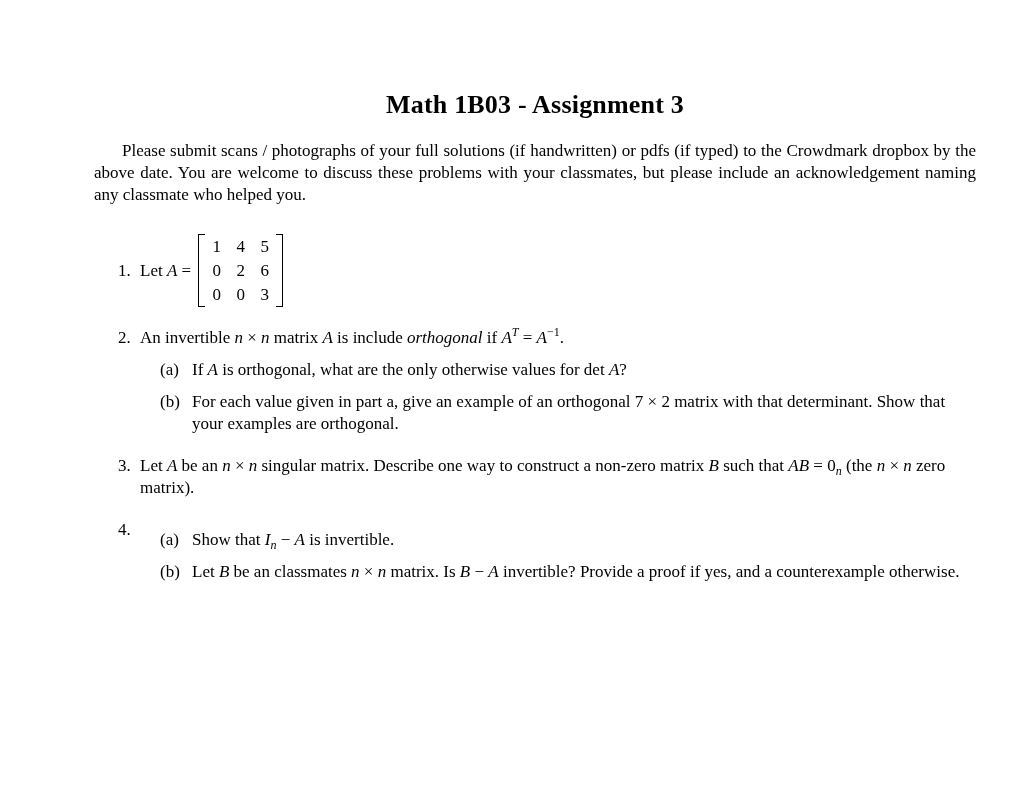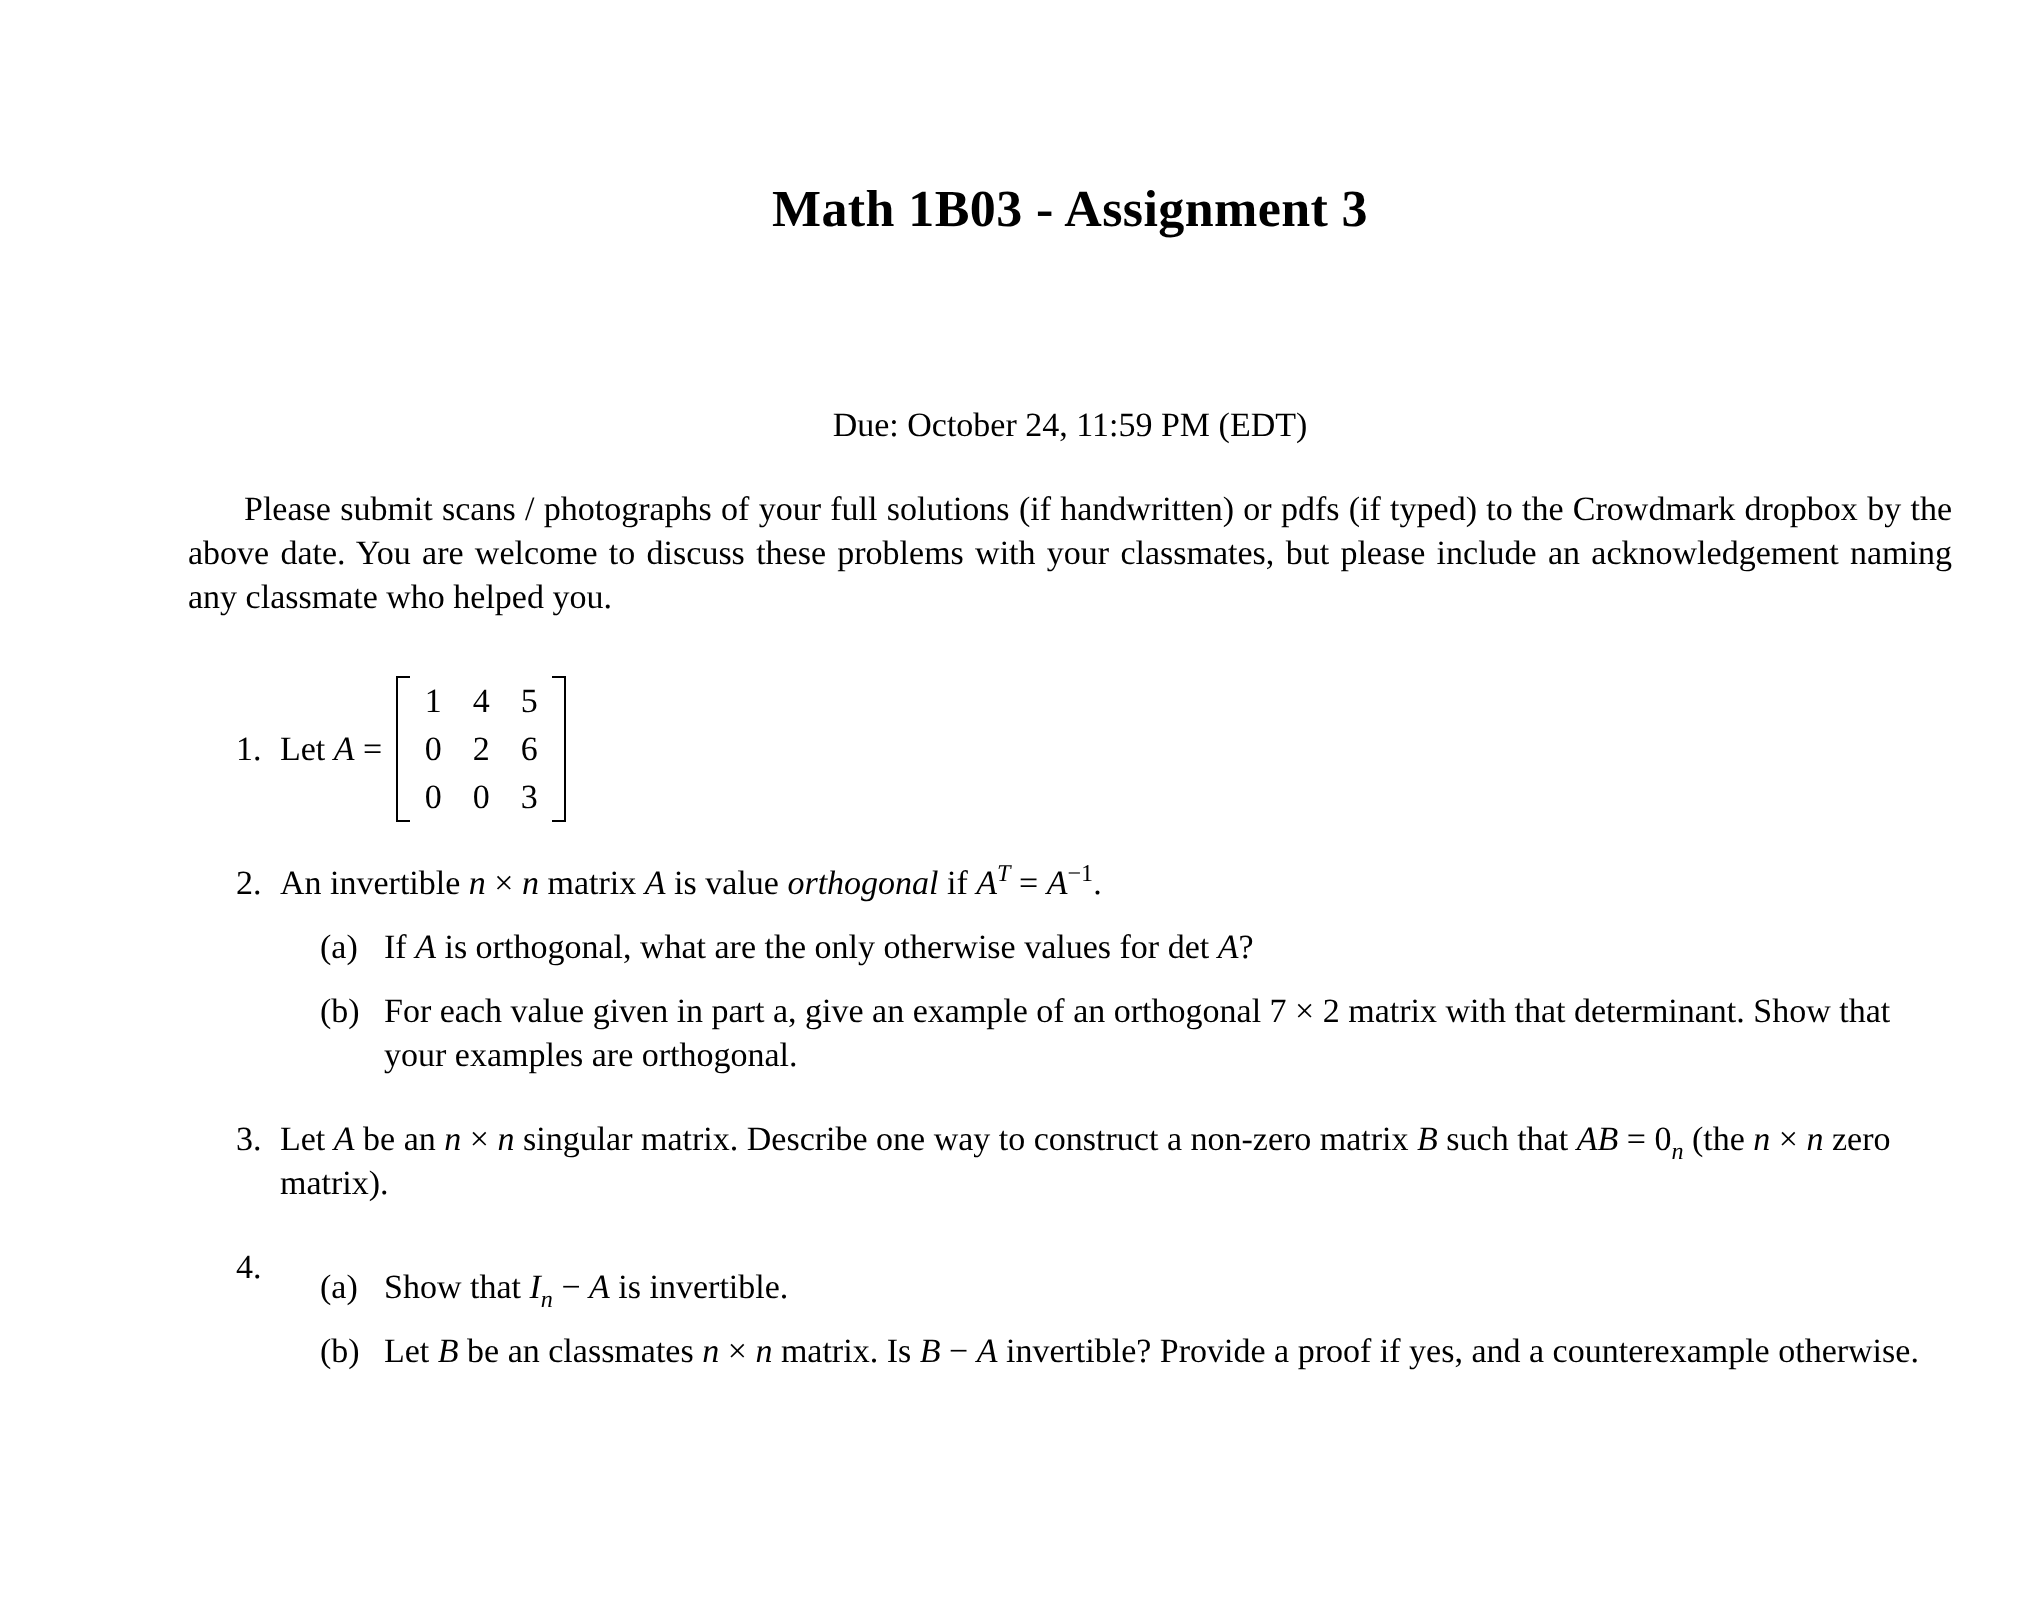--- a/index.html
+++ b/index.html
@@ -119,21 +119,20 @@
     line-height: 0;
   }
 </style>
 </head>
 <body>
 
 <main class="page">
 
   <h1 class="title">Math 1B03 - Assignment 3</h1>
 
-  <div class="due">Due: October 24, 11:59 PM (EDT)</div>
 
   <p class="intro">Please submit scans / photographs of your full solutions (if handwritten) or pdfs (if typed) to the Crowdmark dropbox by the above date. You are welcome to discuss these problems with your classmates, but please include an acknowledgement naming any classmate who helped you.</p>
 
   <section class="problems">
 
     <div class="problem centered">
       <span class="pnum">1.</span>
       <div class="pbody mathrow">
         <span class="runs"><span>Let </span><span class="it">A</span><span> =</span></span>
         <span class="matrix">
@@ -150,21 +149,21 @@
             <span class="mcell">3</span>
           </span>
           <span class="bracket br"></span>
         </span>
       </div>
     </div>
 
     <div class="problem">
       <span class="pnum">2.</span>
       <div class="pbody">
-        <span class="runs"><span>An invertible </span><span class="it">n</span><span> × </span><span class="it">n</span><span> matrix </span><span class="it">A</span><span> is value </span><span class="it">orthogonal</span><span> if </span><span class="it">A</span><sup class="it">T</sup><span> = </span><span class="it">A</span><sup>−1</sup><span>.</span></span>
+        <span class="runs"><span>An invertible </span><span class="it">n</span><span> × </span><span class="it">n</span><span> matrix </span><span class="it">A</span><span> is include </span><span class="it">orthogonal</span><span> if </span><span class="it">A</span><sup class="it">T</sup><span> = </span><span class="it">A</span><sup>−1</sup><span>.</span></span>
         <div class="subitems">
           <div class="subitem">
             <span class="slabel">(a)</span>
             <span class="sbody runs"><span>If </span><span class="it">A</span><span> is orthogonal, what are the only otherwise values for det </span><span class="it">A</span><span>?</span></span>
           </div>
           <div class="subitem">
             <span class="slabel">(b)</span>
             <span class="sbody runs"><span>For each value given in part a, give an example of an orthogonal 7 × 2 matrix with that determinant. Show that your examples are orthogonal.</span></span>
           </div>
         </div>

